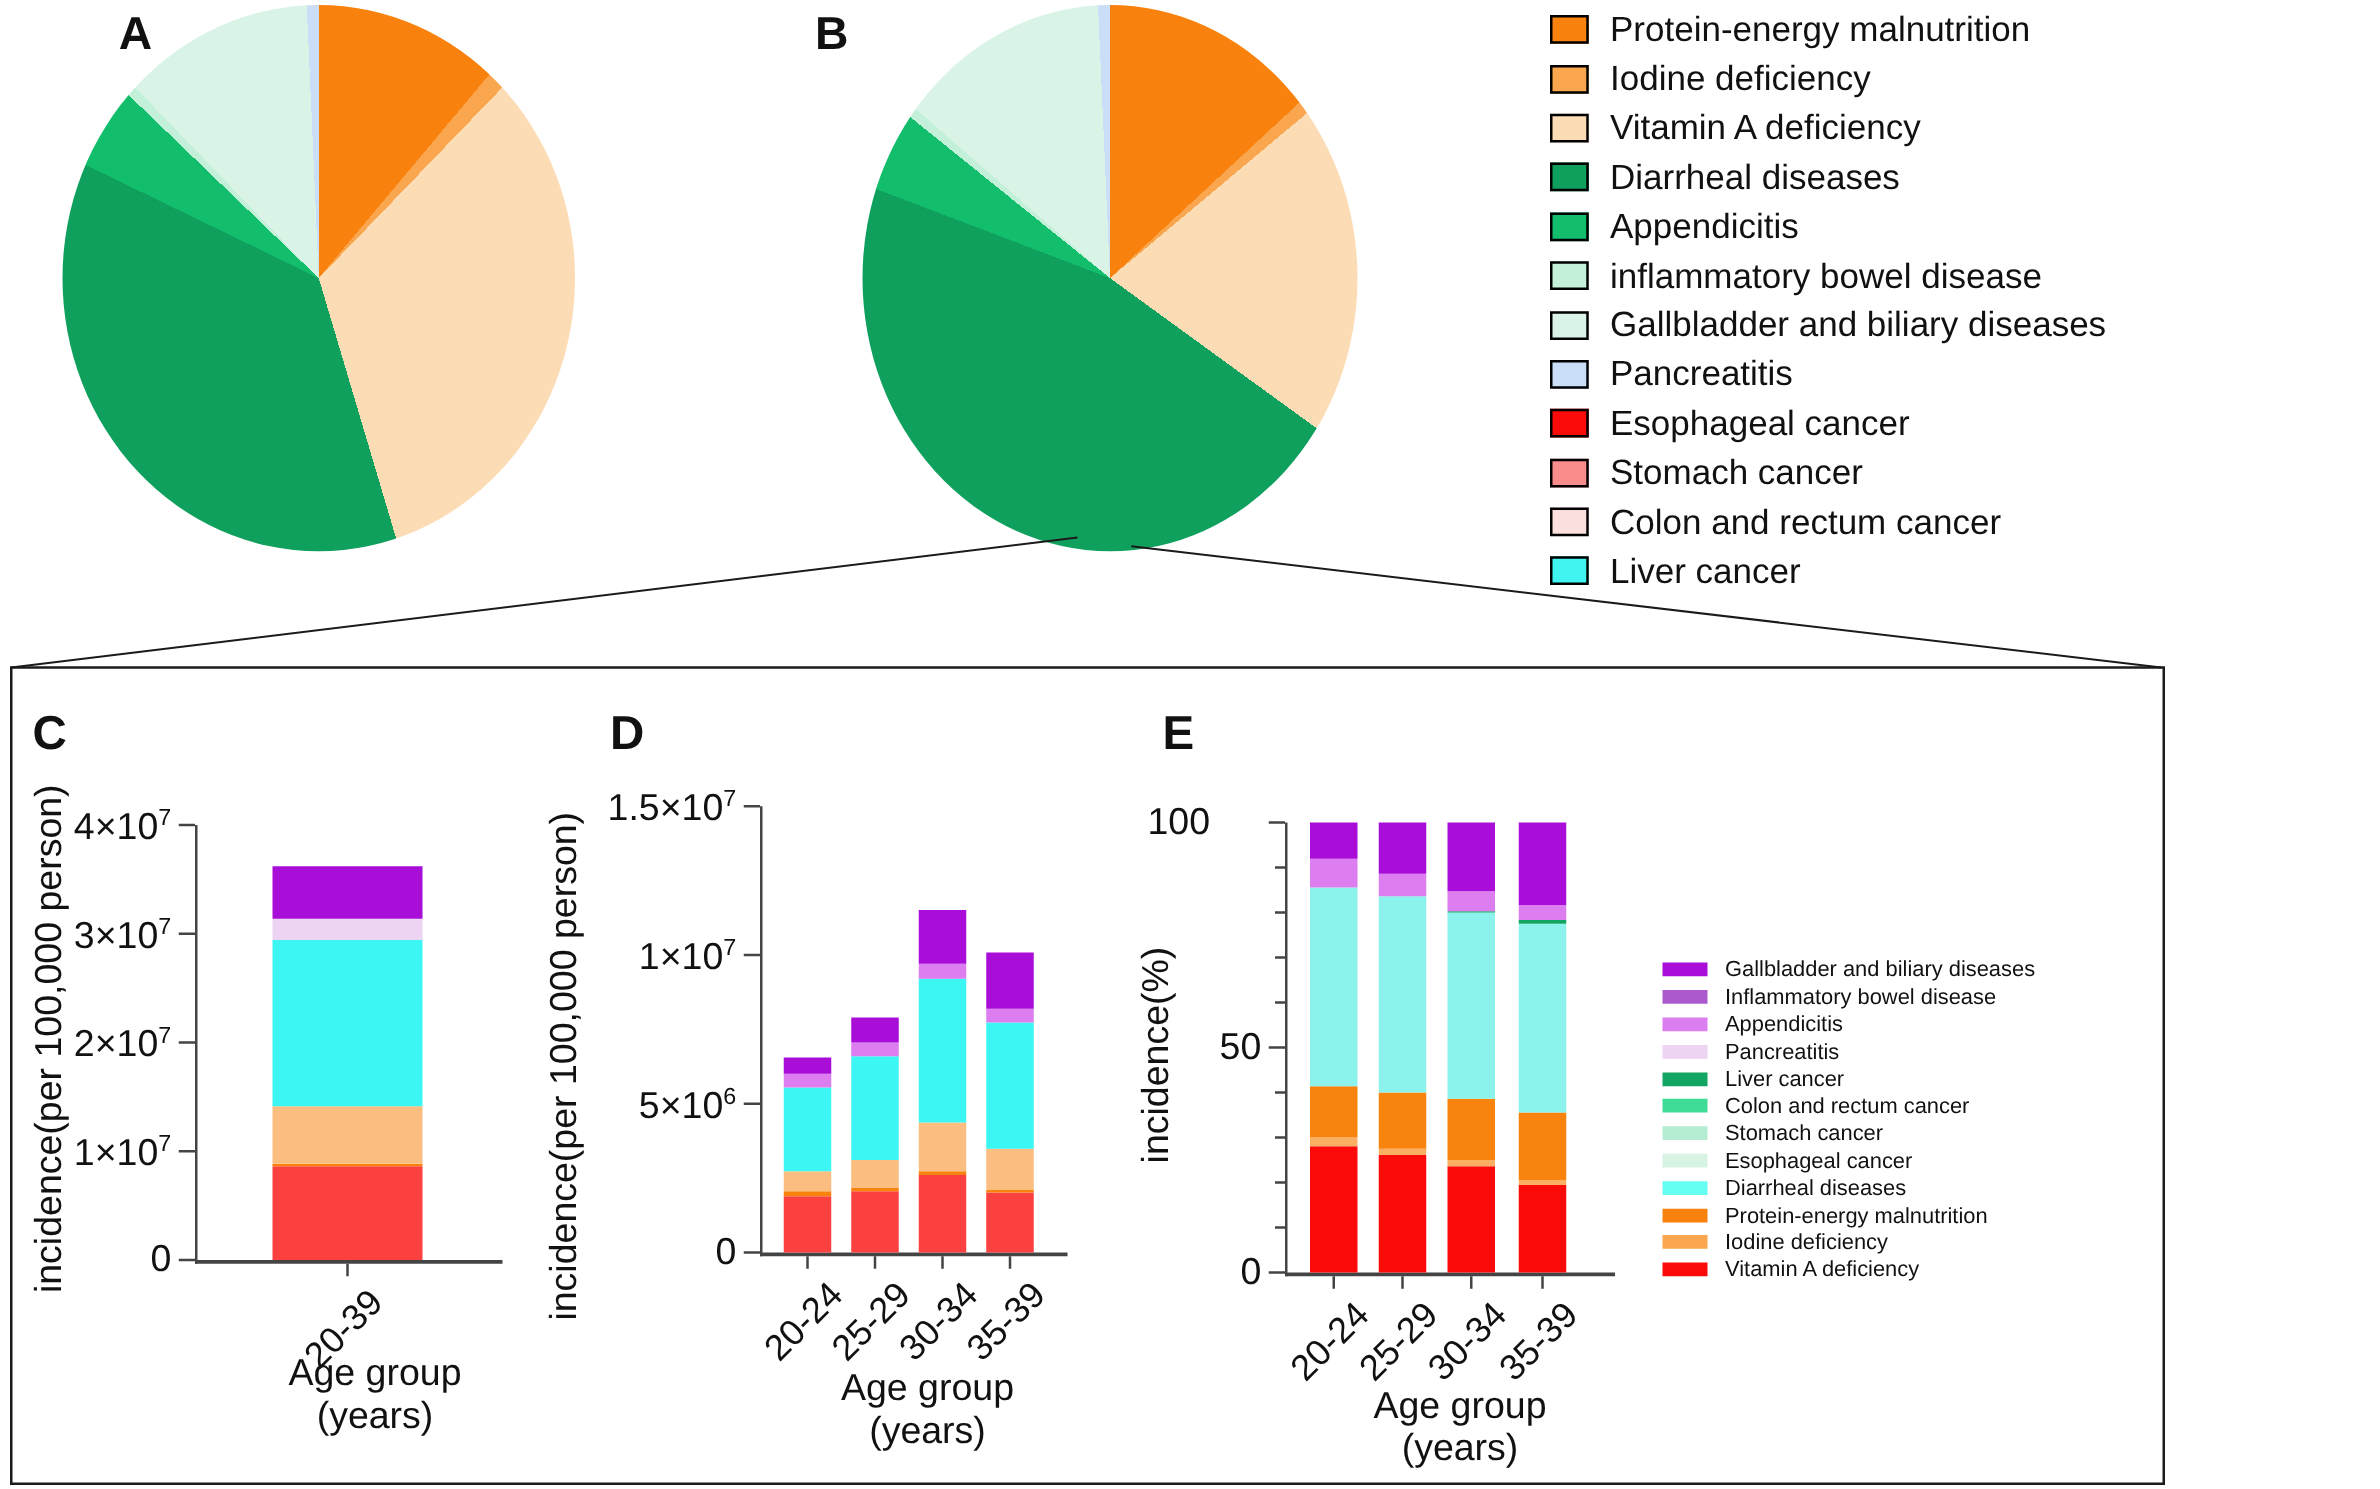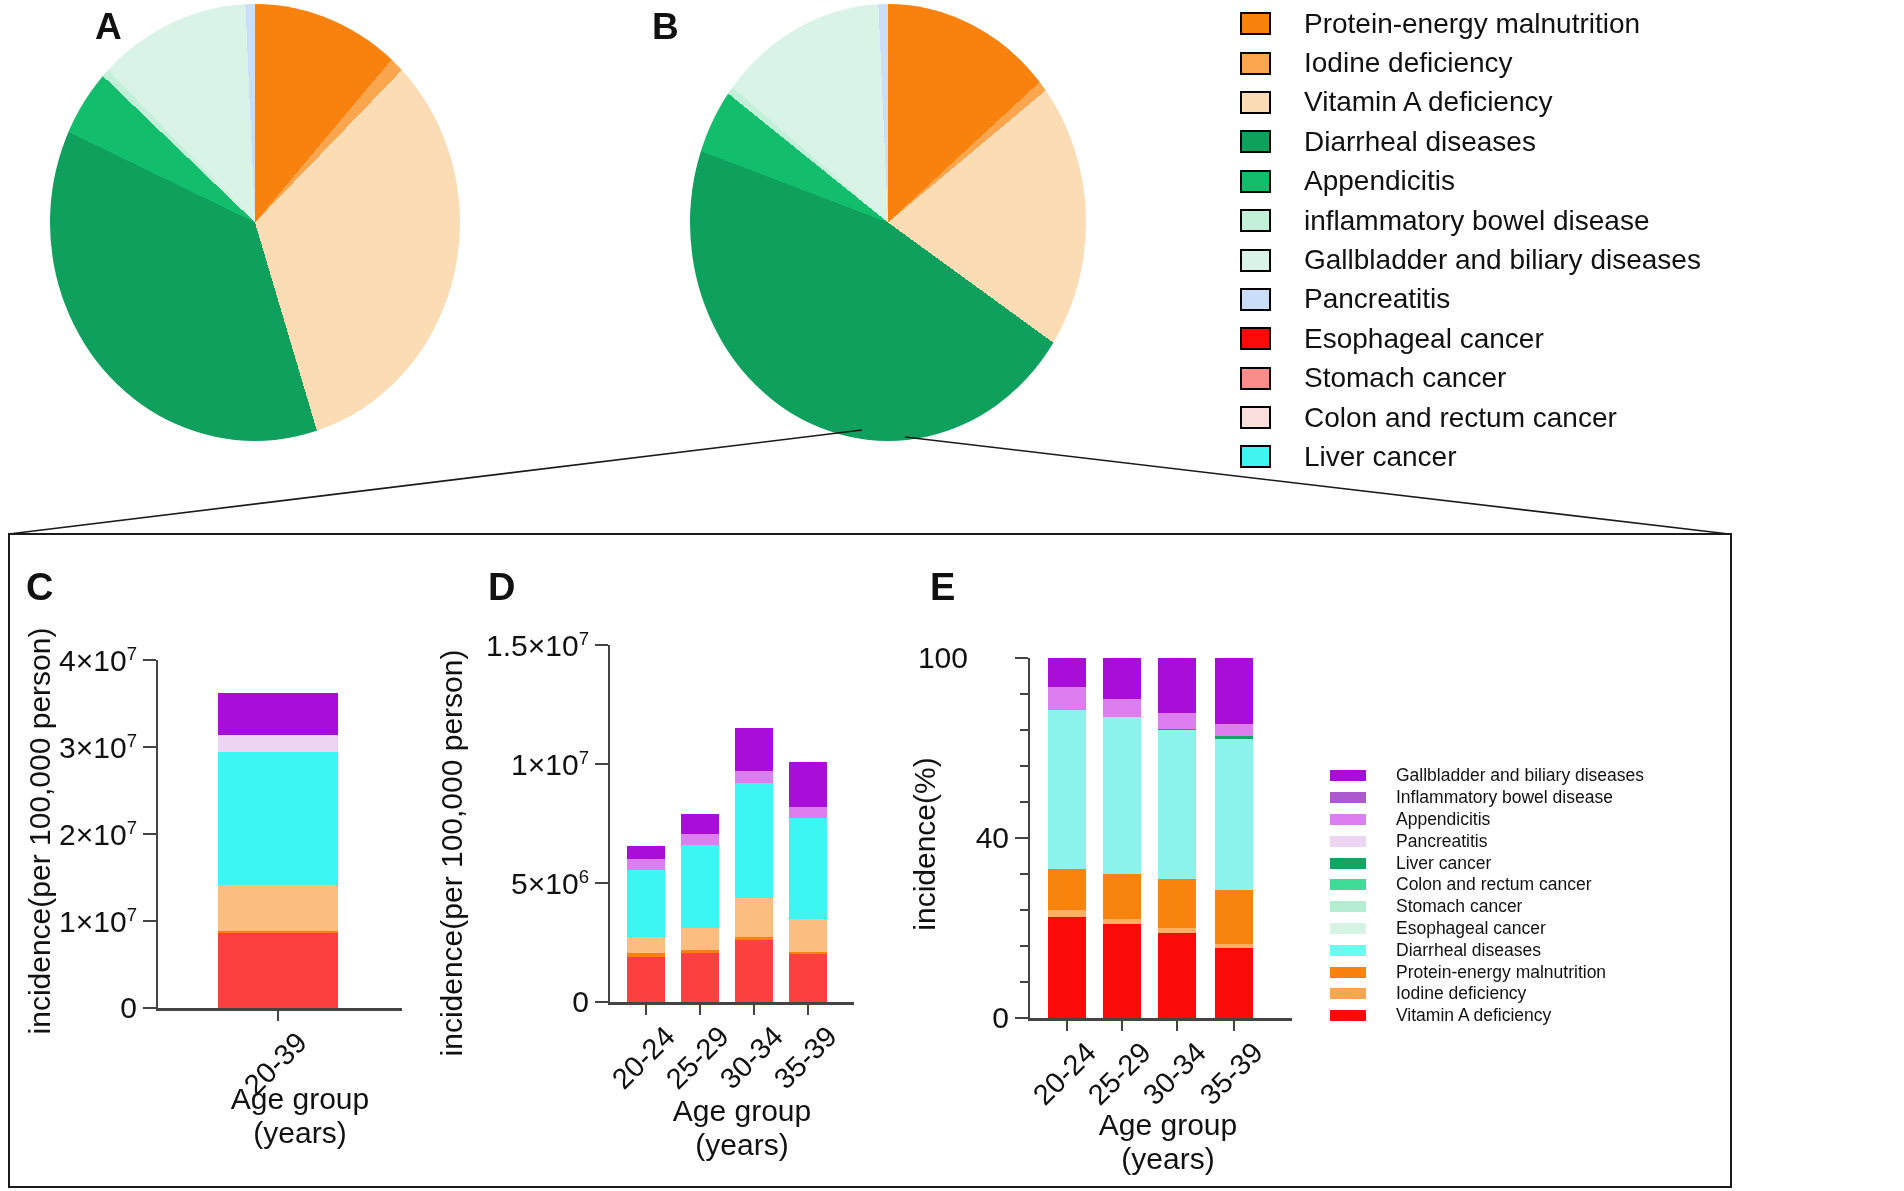--- a/index.html
+++ b/index.html
@@ -2,21 +2,21 @@
 <html><head>
 <meta charset="utf-8">
 <style>
   html,body{margin:0;padding:0;background:#fff;}
   #canvas{position:relative;width:1904px;height:1191px;background:#ffffff;overflow:hidden;
           font-family:"Liberation Sans",sans-serif;color:#111;}
   .panel-letter{position:absolute;font-weight:bold;font-size:38px;color:#111;}
   .big-letter{font-size:37px;}
   .pie{position:absolute;border-radius:50%;}
   .legend{position:absolute;}
-  .lrow{display:flex;align-items:center;gap:16px;}
+  .lrow{display:flex;align-items:center;}
   .legend-main .lrow{height:39.4px;font-size:28px;}
   .legend-main .sw{width:27px;height:19px;border:2.5px solid #000;margin-right:17px;flex:none;}
   .legend-e .lrow{height:21.8px;font-size:17.5px;}
   .legend-e .sw{width:36px;height:11px;margin-right:14px;flex:none;}
   .panel-box{position:absolute;border:2px solid #1b1b1b;}
   .axis{position:absolute;background:#444;}
   .seg{position:absolute;}
   .yticklab{position:absolute;font-size:30px;white-space:nowrap;}
   .yticklab sup{font-size:62%;}
   .catlab{position:absolute;font-size:29px;white-space:nowrap;
@@ -217,21 +217,21 @@
     <div class="ytitle" style="left: 152px; top: 836px;">incidence(per 100,000 person)</div>
     <div class="xtitle" style="left: 542px; top: 1094px;">
       <div>Age group</div>
       <div>(years)</div>
     </div>
     <div class="axis" style="left: 1027.5px; top: 658px; width: 2.5px; height: 362.5px;"></div>
     <div class="axis" style="left: 1027.5px; top: 1018px; width: 264.5px; height: 2.5px;"></div>
     <div class="axis" style="left: 1015px; top: 1016.8px; width: 13px; height: 2.5px;"></div>
     <div class="yticklab" style="right: 895px; top: 1001px;">0</div>
     <div class="axis" style="left: 1015px; top: 836.8px; width: 13px; height: 2.5px;"></div>
-    <div class="yticklab" style="right: 895px; top: 821px;">40</div>
+    <div class="yticklab" style="right: 895px; top: 821px;">50</div>
     <div class="axis" style="left: 1015px; top: 656.8px; width: 13px; height: 2.5px;"></div>
     <div class="yticklab" style="right: 936px; top: 641px;">100</div>
     <div class="axis" style="left: 1020px; top: 980.9px; width: 8px; height: 2.2px;"></div>
     <div class="axis" style="left: 1020px; top: 944.9px; width: 8px; height: 2.2px;"></div>
     <div class="axis" style="left: 1020px; top: 908.9px; width: 8px; height: 2.2px;"></div>
     <div class="axis" style="left: 1020px; top: 872.9px; width: 8px; height: 2.2px;"></div>
     <div class="axis" style="left: 1020px; top: 800.9px; width: 8px; height: 2.2px;"></div>
     <div class="axis" style="left: 1020px; top: 764.9px; width: 8px; height: 2.2px;"></div>
     <div class="axis" style="left: 1020px; top: 728.9px; width: 8px; height: 2.2px;"></div>
     <div class="axis" style="left: 1020px; top: 692.9px; width: 8px; height: 2.2px;"></div>

